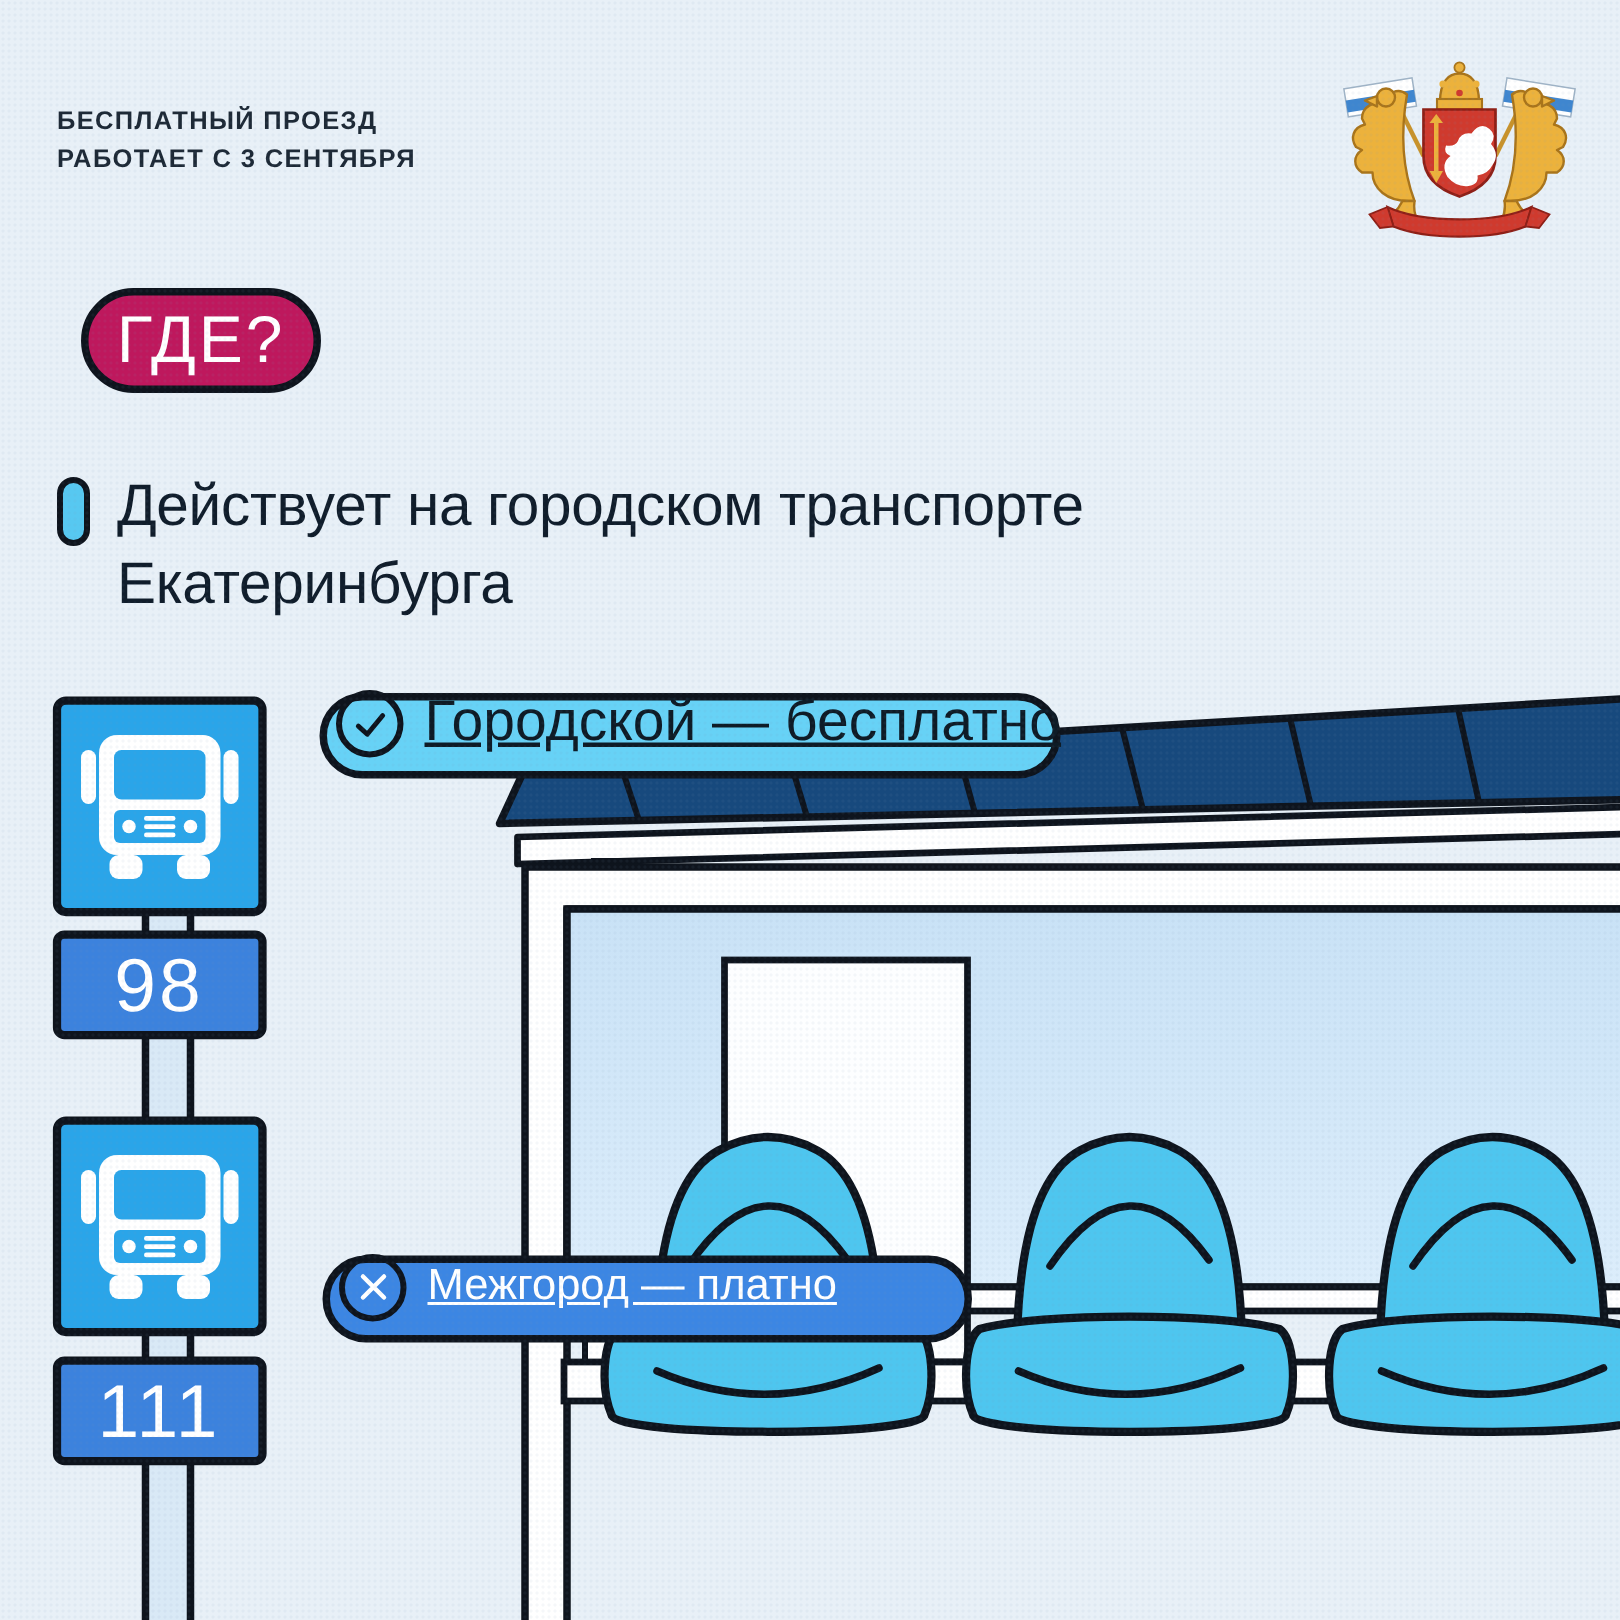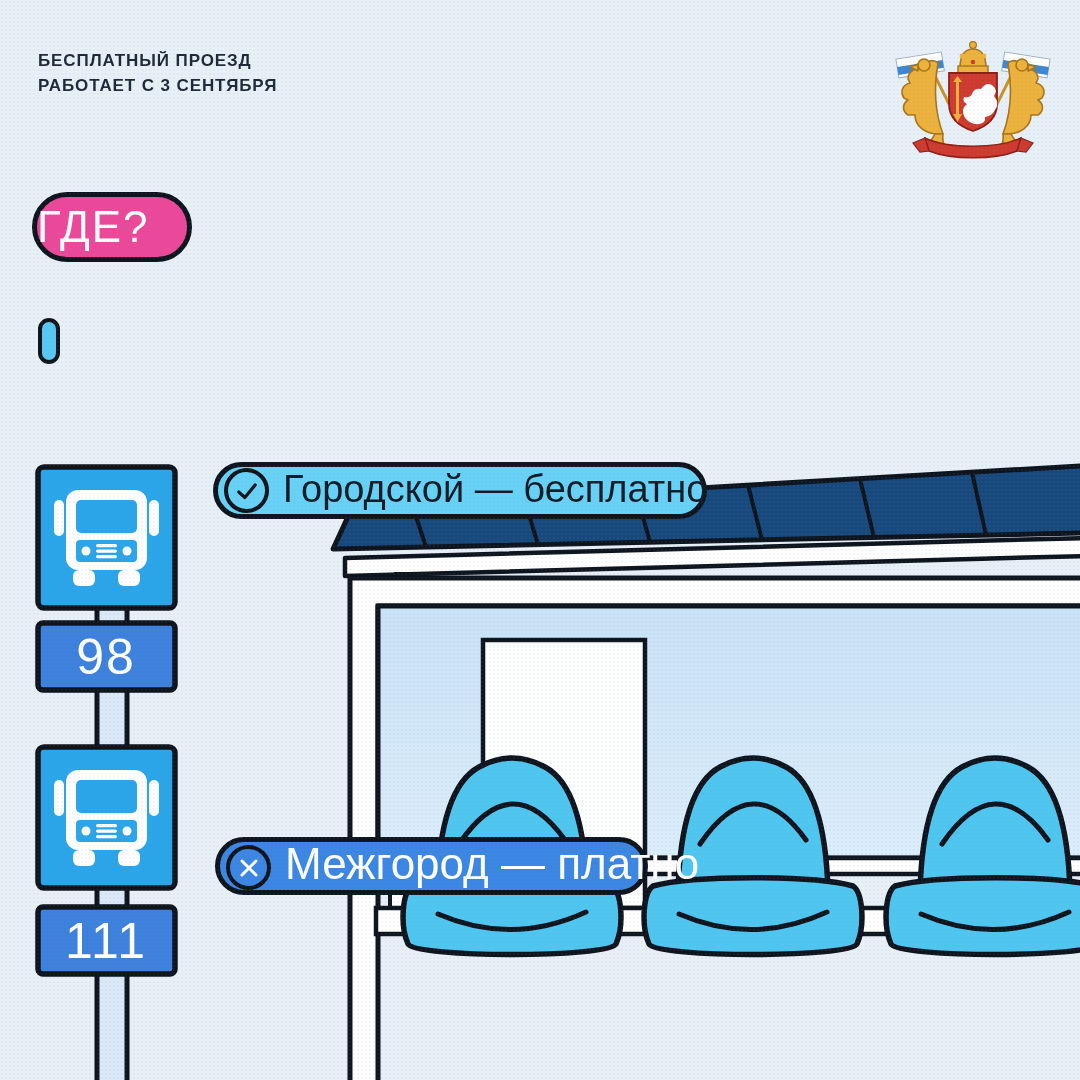--- a/index.html
+++ b/index.html
@@ -9,44 +9,44 @@
     font-family:"Liberation Sans",sans-serif;
     -webkit-font-smoothing:antialiased;
   }
   .stage::after{ 
     content:"";position:absolute;inset:0;z-index:40;pointer-events:none;
     background-image:radial-gradient(rgba(120,150,180,.14) 1px, transparent 1.1px);
     background-size:4px 4px;opacity:.55;
   }
   .abs{position:absolute;}
   
-  .hdr{left:38px;top:48px;z-index:10;color:#1d2936;font-size:17px;font-weight:700;
+  .hdr{left:38px;top:68px;z-index:10;color:#1d2936;font-size:17px;font-weight:700;
        letter-spacing:.9px;line-height:25px;}
   
   .emblem{left:893px;top:38px;width:160px;height:124px;z-index:10;}
   
-  .gde{left:32px;top:192px;width:160px;height:70px;z-index:10;box-sizing:border-box;
-       background:#ec4899;border:5px solid #0e141d;border-radius:36px;
-       display:flex;align-items:center;
+  .gde{left:54px;top:192px;width:160px;height:70px;z-index:10;box-sizing:border-box;
+       background:#be185d;border:5px solid #0e141d;border-radius:36px;
+       display:flex;align-items:center;justify-content:center;
        color:#fff;font-size:44px;letter-spacing:2px;}
   
   .bullet{left:38px;top:318px;width:22px;height:46px;z-index:10;box-sizing:border-box;
           background:#57c8f1;border:4.5px solid #0e141d;border-radius:12px;}
   .statement{left:78px;top:312px;width:750px;z-index:10;color:#101d2b;
              font-size:39px;line-height:52px;letter-spacing:-.2px;}
   
   .scene{left:0;top:0;width:1080px;height:1080px;z-index:5;}
   .route-num{font-family:"Liberation Sans",sans-serif;font-size:50px;fill:#ffffff;letter-spacing:2px;}
   
   .pill{z-index:20;box-sizing:border-box;border:5px solid #0e141d;border-radius:32px;
-        display:flex;align-items:center;gap:14px;padding:0 22px 0 6px;}
+        display:flex;align-items:center;gap:14px;padding:0 22px 16px 6px;text-decoration:underline;}
   .pill-city{left:213px;top:462px;width:494px;height:57px;background:#67d2f6;
              color:#0e1b26;font-size:38px;}
   .pill-inter{left:215px;top:837px;width:433px;height:58px;background:#3c86e3;
-              color:#ffffff;font-size:44px;align-items:flex-end;}
+              color:#ffffff;font-size:29px;}
   .pill .badge{flex:0 0 auto;width:45px;height:45px;box-sizing:border-box;
                border:4px solid #0e141d;border-radius:50%;
                display:flex;align-items:center;justify-content:center;}
   .pill .label{white-space:nowrap;transform:translateY(-1px);}
 </style>
 </head>
 <body>
 
 <div class="stage">
 
@@ -103,20 +103,21 @@
       <path d="M32,100 l-12,5 7,9 9,-1 z" fill="#cf3a2e" stroke="#8e1f16" stroke-width="1.2"></path>
       <path d="M128,100 l12,5 -7,9 -9,-1 z" fill="#cf3a2e" stroke="#8e1f16" stroke-width="1.2"></path>
     </g>
   </svg>
 
   <div class="abs gde">
     <span>ГДЕ?</span>
   </div>
 
   <div class="abs bullet"></div>
+  <div class="abs statement">Действует на городском транспорте Екатеринбурга</div>
 
   <svg class="abs scene" viewBox="0 0 1080 1080">
     <defs>
       <linearGradient id="glassGrad" x1="0" y1="0" x2="0" y2="1">
         <stop offset="0" stop-color="#c9e2f6"></stop>
         <stop offset="1" stop-color="#dcedfb"></stop>
       </linearGradient>
       <g id="seatShape">
         <path d="M -75 892 C -73 818 -57 780 -33 767 Q 0 749 33 767 C 57 780 73 818 75 892 Z" stroke="#0e141d" stroke-width="5.5" stroke-linejoin="round" fill="#4ec6ef"></path>
         <path d="M -53 844 Q 0 766 53 840" fill="none" stroke="#0e141d" stroke-width="5" stroke-linecap="round"></path>

